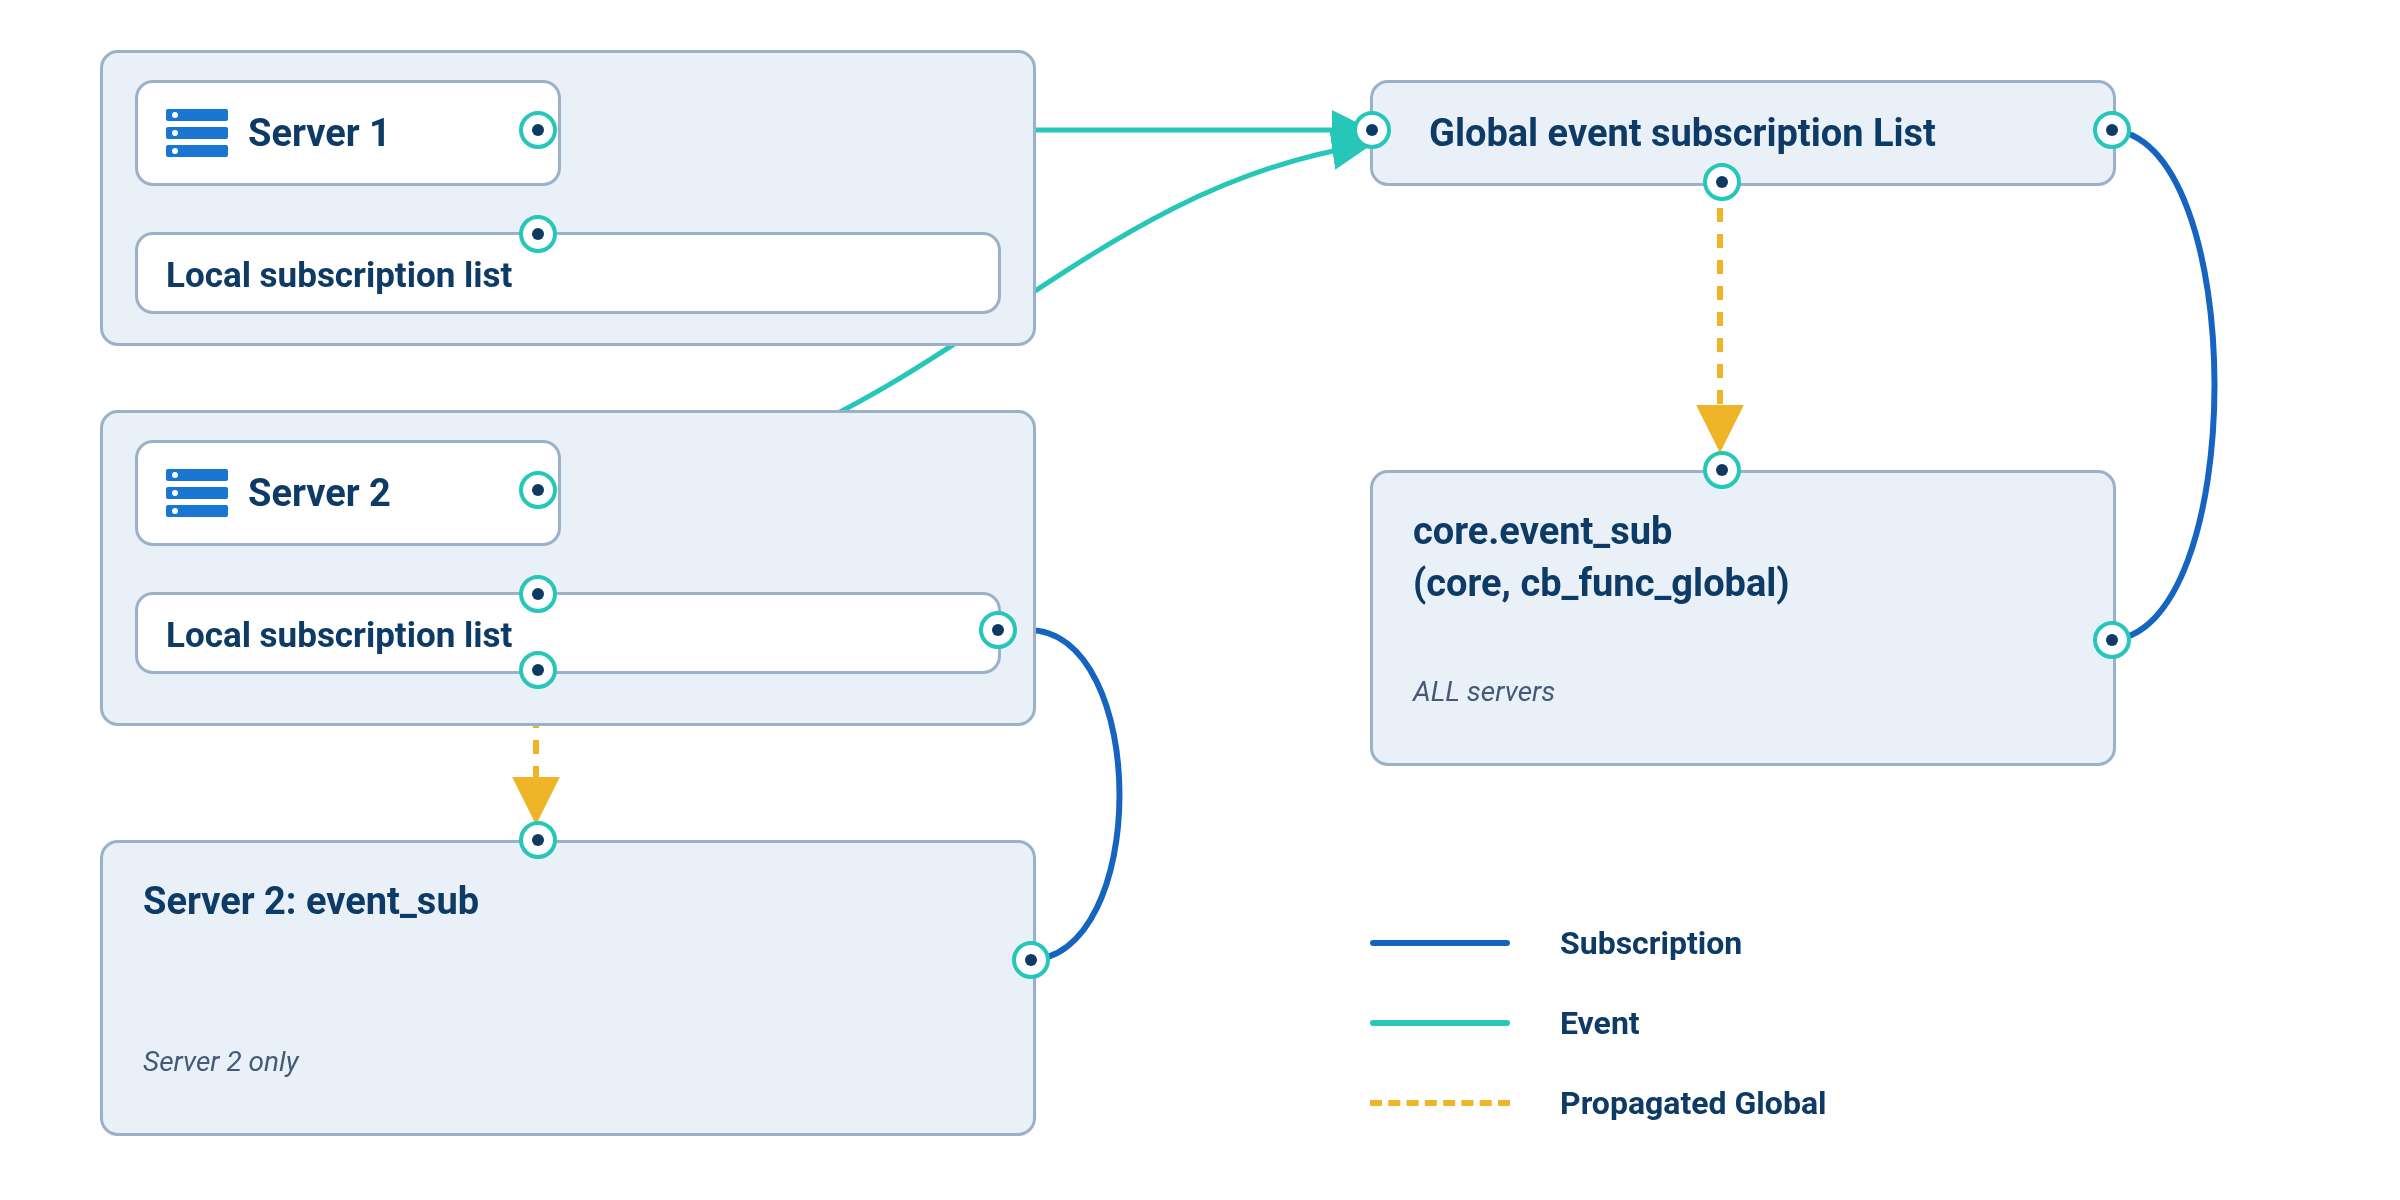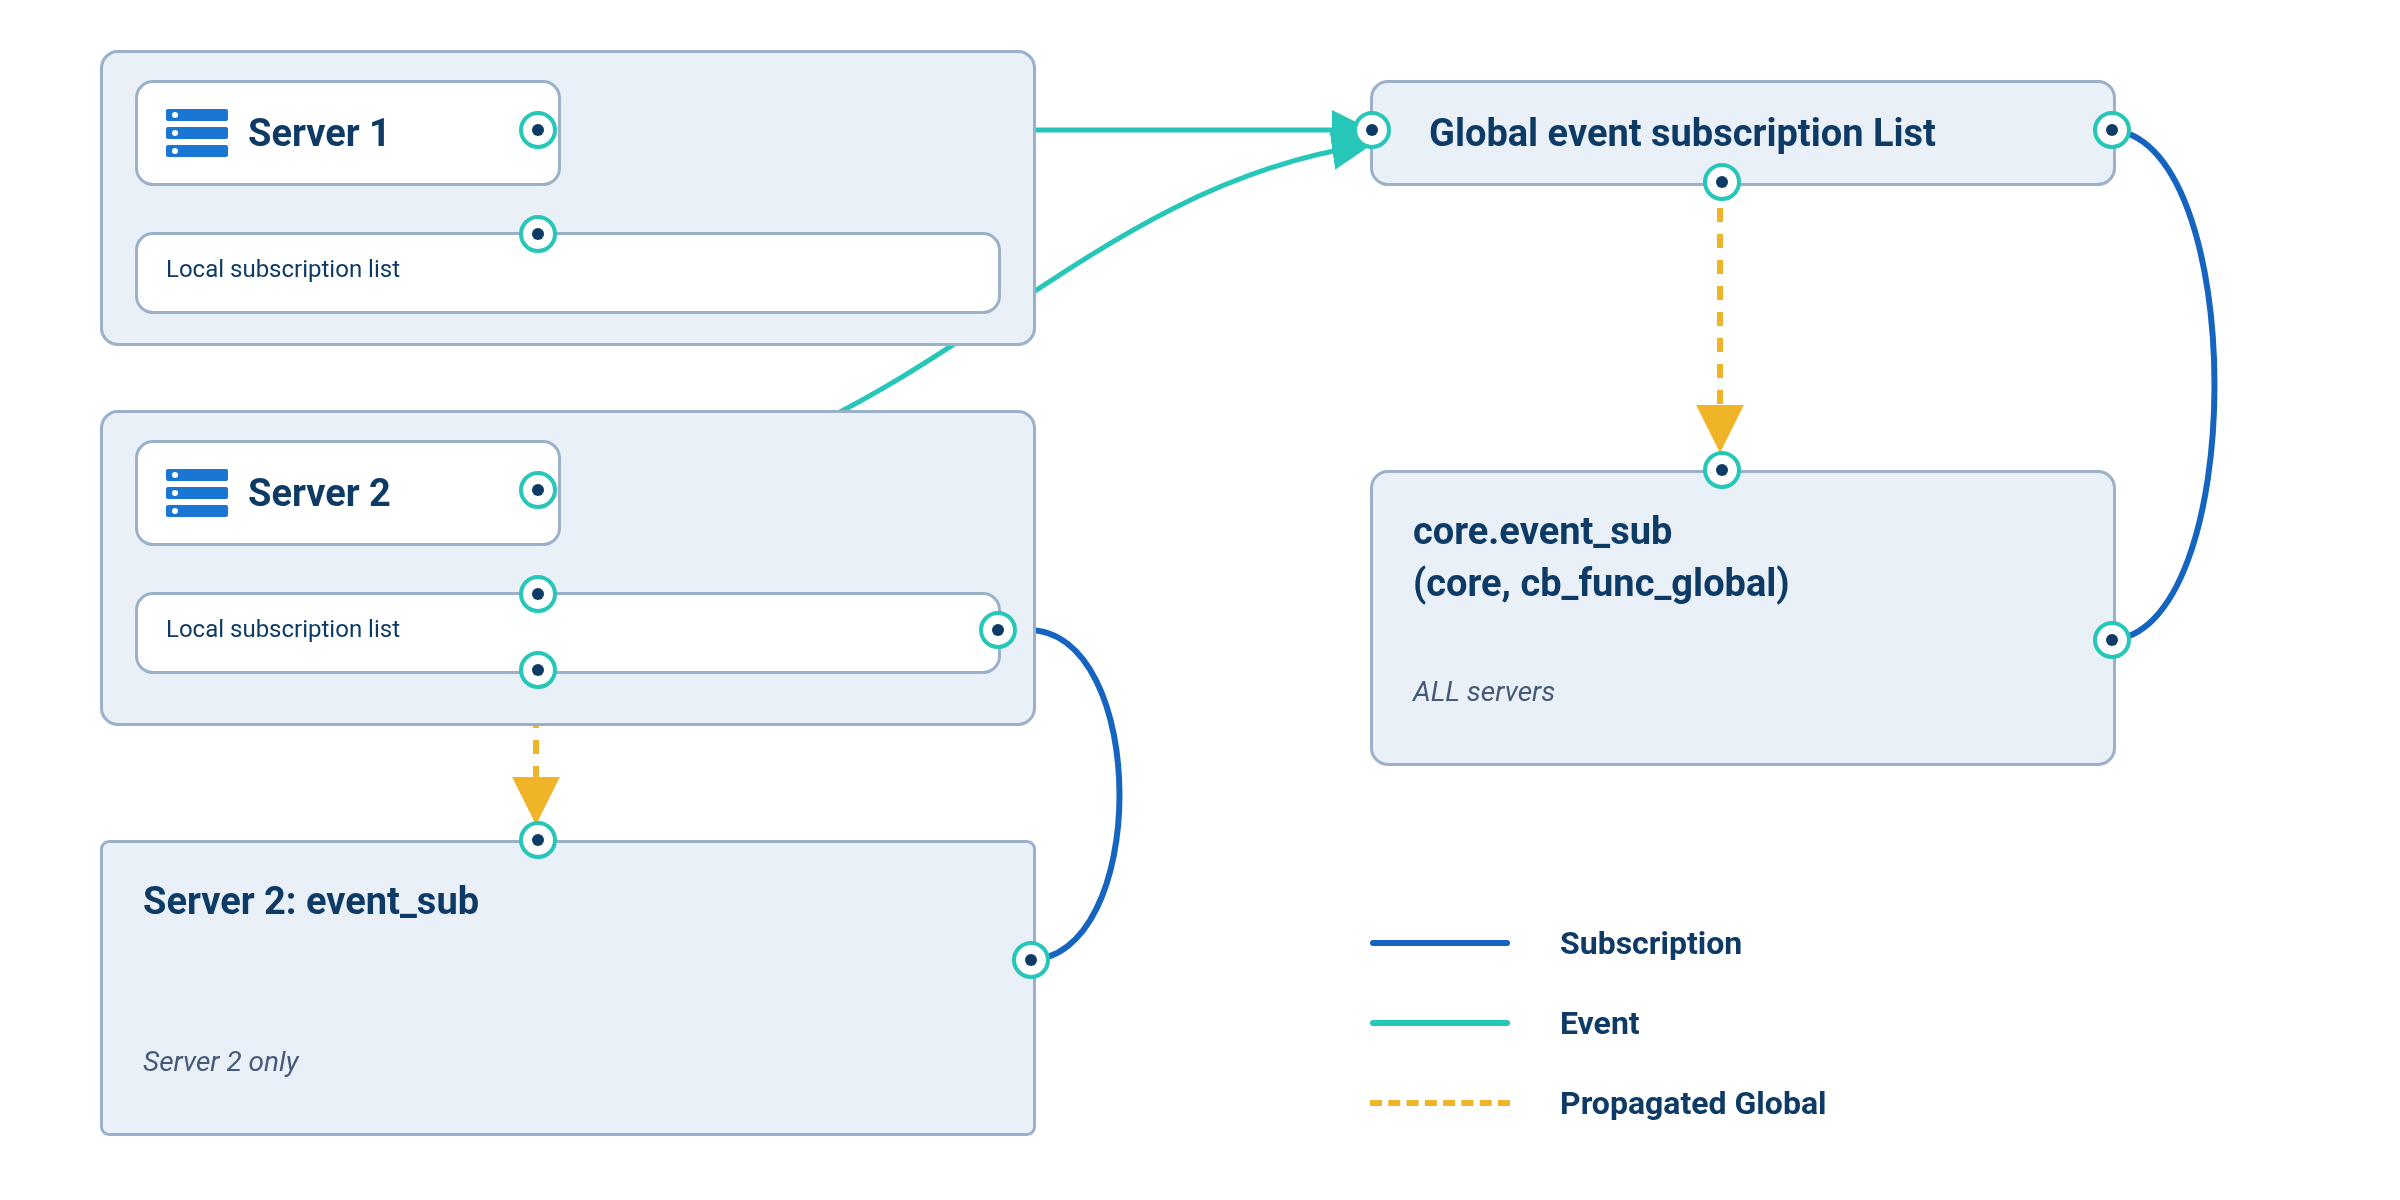--- a/index.html
+++ b/index.html
@@ -18,21 +18,21 @@
     font-family:Roboto,"Helvetica Neue",Arial,sans-serif;
     color:var(--navy);
     position:relative;
   }
 
   .box{position:absolute;border:3px solid var(--box-border);border-radius:18px;}
   .fill{background:var(--box-fill);}
   .white{background:#fff;}
 
   .title{font-size:38px;font-weight:700;color:var(--navy);}
-  .small{font-size:24px;font-weight:400;color:var(--navy);}
+  .small{font-size:35px;font-weight:700;color:var(--navy);}
   .desc{font-size:28px;font-style:italic;color:#445a78;line-height:1.35;}
 
   
   .server-icon{position:absolute;width:62px;height:48px;}
   .server-icon span{display:block;height:12px;margin-bottom:6px;background:var(--brightblue);border-radius:2px;position:relative;}
   .server-icon span::before{content:"";position:absolute;left:6px;top:3px;width:6px;height:6px;background:#fff;border-radius:50%;}
   .server-icon span::after{content:"";position:absolute;right:6px;top:3px;width:22px;height:6px;background:var(--brightblue);}
 
   
   .port{position:absolute;width:30px;height:30px;border:4px solid var(--teal);border-radius:50%;background:#fff;z-index:40;}
@@ -104,21 +104,21 @@
 </div>
 <div class="port" style="left:519px;top:471px;"></div>
 
 <div class="box white" style="left:135px;top:592px;width:860px;height:76px;">
   <div class="small" style="position:absolute;left:28px;top:20px;">Local subscription list</div>
 </div>
 <div class="port" style="left:519px;top:575px;"></div>
 <div class="port" style="left:979px;top:611px;"></div>
 <div class="port" style="left:519px;top:651px;"></div>
 
-<div class="box fill" style="left:100px;top:840px;width:930px;height:290px;border-radius:9px;">
+<div class="box fill" style="left:100px;top:840px;width:930px;height:290px;">
   <div class="title" style="position:absolute;left:40px;top:36px;">Server 2: event_sub</div>
   <div class="desc" style="position:absolute;left:40px;top:200px;">Server 2 only</div>
 </div>
 <div class="port" style="left:519px;top:821px;"></div>
 <div class="port" style="left:1012px;top:941px;"></div>
 
 <div class="box fill" style="left:1370px;top:80px;width:740px;height:100px;">
   <div class="title" style="position:absolute;left:56px;top:28px;">Global event subscription List</div>
 </div>
 <div class="port" style="left:1353px;top:111px;"></div>

